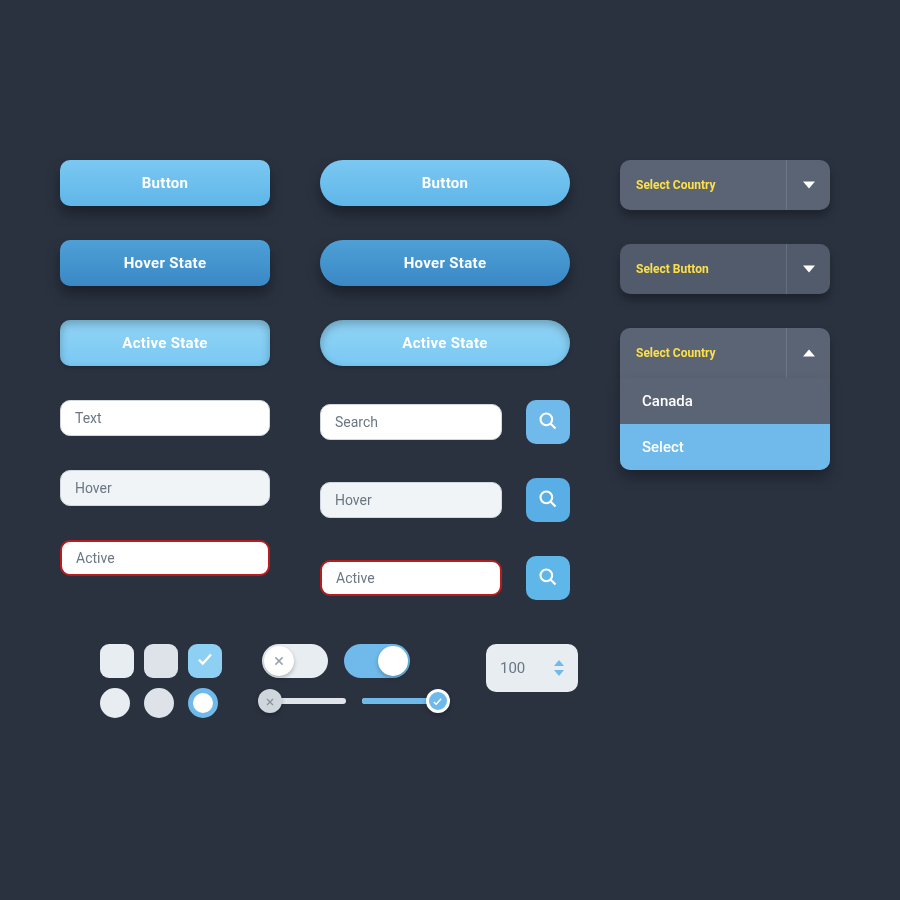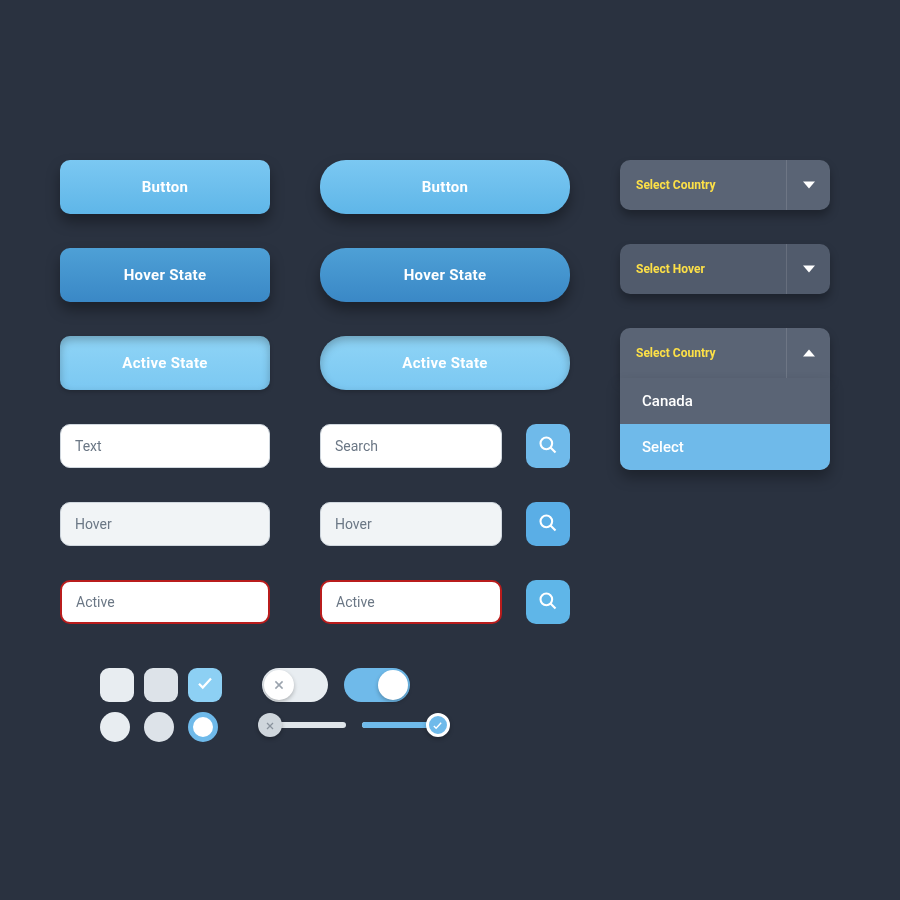--- a/index.html
+++ b/index.html
@@ -13,21 +13,21 @@
   .grid {
     display: grid;
     grid-template-columns: 210px 250px 210px;
     column-gap: 50px;
     align-items: start;
   }
   .col { display: flex; flex-direction: column; gap: 34px; }
 
   
   .btn {
-    height: 54px;
+    height: 46px;
     border: none;
     border-radius: 10px;
     font-weight: 700;
     font-size: 15px;
     letter-spacing: 0.3px;
     color: #fff;
     cursor: pointer;
     box-shadow: 0 8px 14px rgba(0,0,0,0.35);
   }
   .btn.pill { border-radius: 26px; }
@@ -37,21 +37,21 @@
   .btn.hover {
     background: linear-gradient(180deg,#4ea0d6 0%, #3a88c6 100%);
   }
   .btn.active {
     background: linear-gradient(180deg,#8fd4f6 0%, #7bc8f2 100%);
     box-shadow: inset 0 4px 8px rgba(0,0,0,0.25), 0 2px 4px rgba(0,0,0,0.2);
   }
 
   
   .input {
-    height: 44px;
+    height: 36px;
     border-radius: 10px;
     background: #fff;
     border: 1px solid #d0d7de;
     display: flex;
     align-items: center;
     padding: 0 14px;
     color: #6b7785;
     font-size: 14px;
   }
   .input.hover { background: #f1f4f6; }
@@ -213,21 +213,21 @@
   <div class="col">
     <div class="select">
       <div class="label">Select Country</div>
       <div class="arrow">
           <svg viewBox="0 0 10 10">
             <polygon points="0,2 10,2 5,8"></polygon>
           </svg>
         </div>
     </div>
     <div class="select hover">
-      <div class="label">Select Hover</div>
+      <div class="label">Select Button</div>
       <div class="arrow">
           <svg viewBox="0 0 10 10">
             <polygon points="0,2 10,2 5,8"></polygon>
           </svg>
         </div>
     </div>
     <div class="select-group">
       <div class="select open">
         <div class="label">Select Country</div>
         <div class="arrow">
@@ -290,13 +290,20 @@
         <div class="fill"></div>
         <div class="handle">
             <span><svg viewBox="0 0 24 24">
                 <polyline points="4,13 9,18 20,6"></polyline>
               </svg></span>
           </div>
       </div>
     </div>
   </div>
 
+  <div class="stepper">
+    <span>100</span>
+    <div class="spin">
+      <div class="tri up"></div>
+      <div class="tri down"></div>
+    </div>
+  </div>
 </div>
 
 </body></html>

